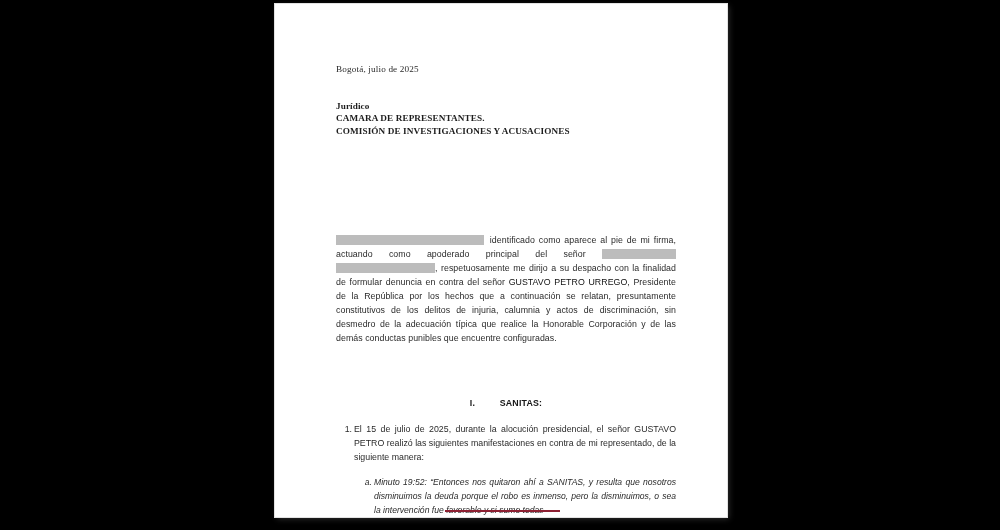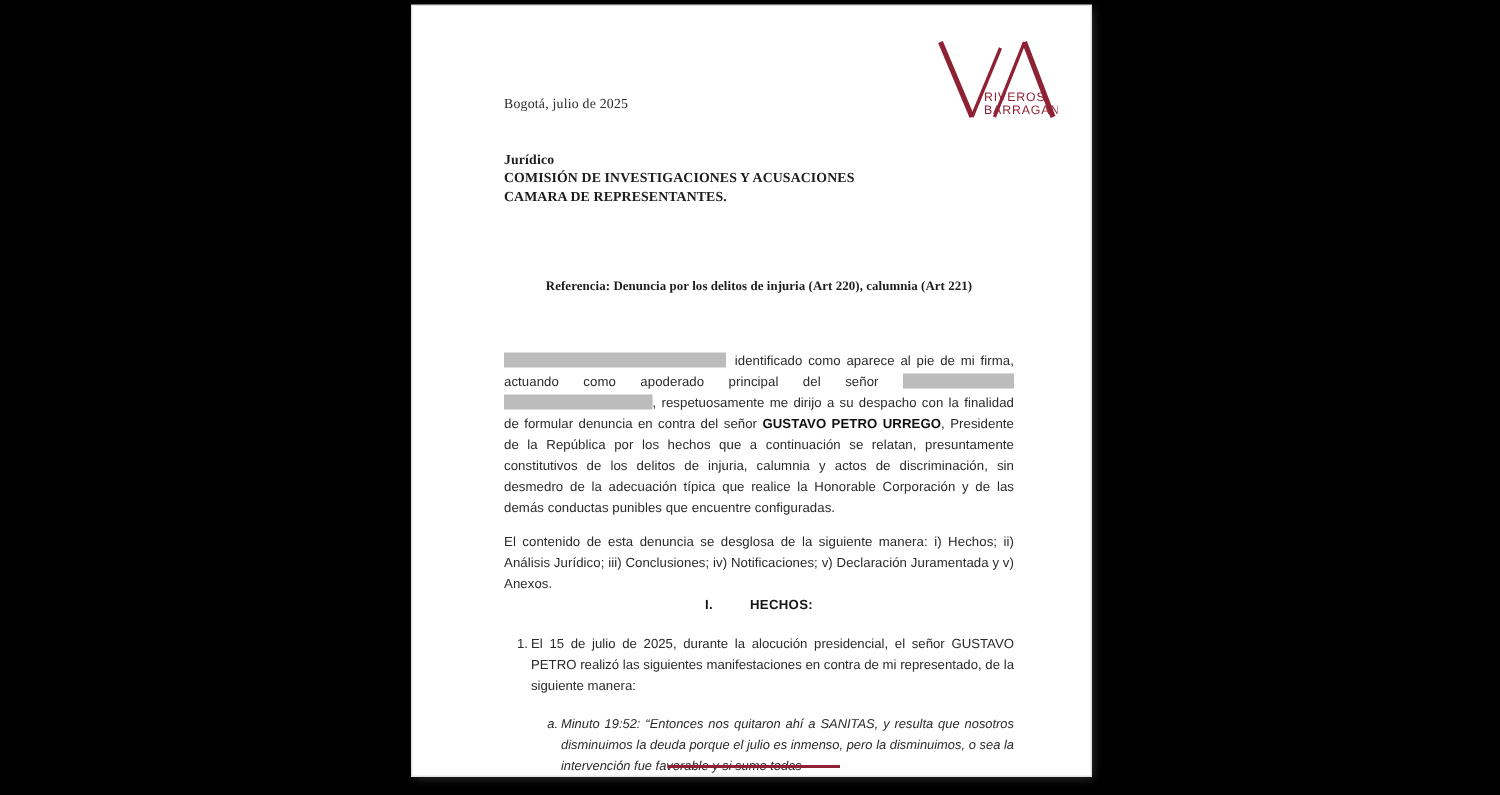--- a/index.html
+++ b/index.html
@@ -94,21 +94,21 @@
   .body-par {
     position: absolute;
     left: 61px;
     width: 340px;
     font-size: 8.8px;
     line-height: 14px;
     text-align: justify;
     color: #2a2a2a;
     letter-spacing: 0.05px;
   }
-  .body-par b { font-weight: bold; color: #111; }
+  .body-par b { font-weight: normal; color: #111; }
 
   #par-1 { top: 229px; }
   #par-2 { top: 350px; }
 
   
   .redact {
     display: inline-block;
     background: #bcbcbc;
     vertical-align: middle;
     height: 10px;
@@ -186,59 +186,43 @@
   }
 </style>
 </head>
 <body>
 
 <div id="viewport">
 
   <div id="page">
     <div id="page-inner">
 
-      <div id="logo">
-        <svg viewBox="0 0 86 62" xmlns="http://www.w3.org/2000/svg" aria-hidden="true">
-          <g fill="none" stroke="#8e2133">
-
-            <path d="M8 6 L29 56" stroke-width="3.4" stroke-linecap="butt"></path>
-            <path d="M29 56 L48 10" stroke-width="2.2" stroke-linecap="butt"></path>
-
-            <path d="M44 56 L64 6" stroke-width="2.2" stroke-linecap="butt"></path>
-            <path d="M64 6 L83 56" stroke-width="3.4" stroke-linecap="butt"></path>
-          </g>
-          <text x="37" y="45" font-family="Liberation Sans, sans-serif" font-size="8.2" letter-spacing="0.6" fill="#8e2133">RIVEROS</text>
-          <text x="37" y="54" font-family="Liberation Sans, sans-serif" font-size="8.2" letter-spacing="0.6" fill="#8e2133">BARRAGAN</text>
-        </svg>
-      </div>
 
       <div class="txt" id="date-line">Bogotá, julio de 2025</div>
 
       <div class="txt" id="addressee">
         <div>Jurídico</div>
+        <div>CAMARA DE REPRESENTANTES.</div>
         <div>COMISIÓN DE INVESTIGACIONES Y ACUSACIONES</div>
-        <div>CAMARA DE REPRESENTANTES.</div>
       </div>
 
       <div class="txt" id="reference">
-        <div>Referencia: Denuncia por los delitos de injuria (Art 220), calumnia (Art 221)</div>
       </div>
 
       <div class="body-par" id="par-1"><span class="redact r1"></span><span> identificado como aparece al pie de mi firma, actuando como apoderado principal del señor </span><span class="redact r2"></span><span class="redact r3"></span><span>, respetuosamente me dirijo a su despacho con la finalidad de formular denuncia en contra del señor </span><b>GUSTAVO PETRO URREGO</b><span>, Presidente de la República por los hechos que a continuación se relatan, presuntamente constitutivos de los delitos de injuria, calumnia y actos de discriminación, sin desmedro de la adecuación típica que realice la Honorable Corporación y de las demás conductas punibles que encuentre configuradas.</span></div>
 
-      <div class="body-par" id="par-2">El contenido de esta denuncia se desglosa de la siguiente manera: i) Hechos; ii) Análisis Jurídico; iii) Conclusiones; iv) Notificaciones; v) Declaración Juramentada y v) Anexos.</div>
-
-      <div id="section-1"><span class="numeral">I.</span><span>HECHOS:</span></div>
+
+      <div id="section-1"><span class="numeral">I.</span><span>SANITAS:</span></div>
 
       <div id="item-1">
         <span class="marker">1.</span><span>El 15 de julio de 2025, durante la alocución presidencial, el señor GUSTAVO PETRO realizó las siguientes manifestaciones en contra de mi representado, de la siguiente manera:</span>
       </div>
 
       <div id="item-a">
-        <span class="marker">a.</span><span>Minuto 19:52: “Entonces nos quitaron ahí a SANITAS, y resulta que nosotros disminuimos la deuda porque el julio es inmenso, pero la disminuimos, </span><span class="hl">o sea la intervención fue favorable</span><span> y si sumo todas</span>
+        <span class="marker">a.</span><span>Minuto 19:52: “Entonces nos quitaron ahí a SANITAS, y resulta que nosotros disminuimos la deuda porque el robo es inmenso, pero la disminuimos, </span><span class="hl">o sea la intervención fue favorable</span><span> y si sumo todas</span>
       </div>
 
       <div id="underline"></div>
 
     </div>
   </div>
 
 </div>
 
 </body></html>

